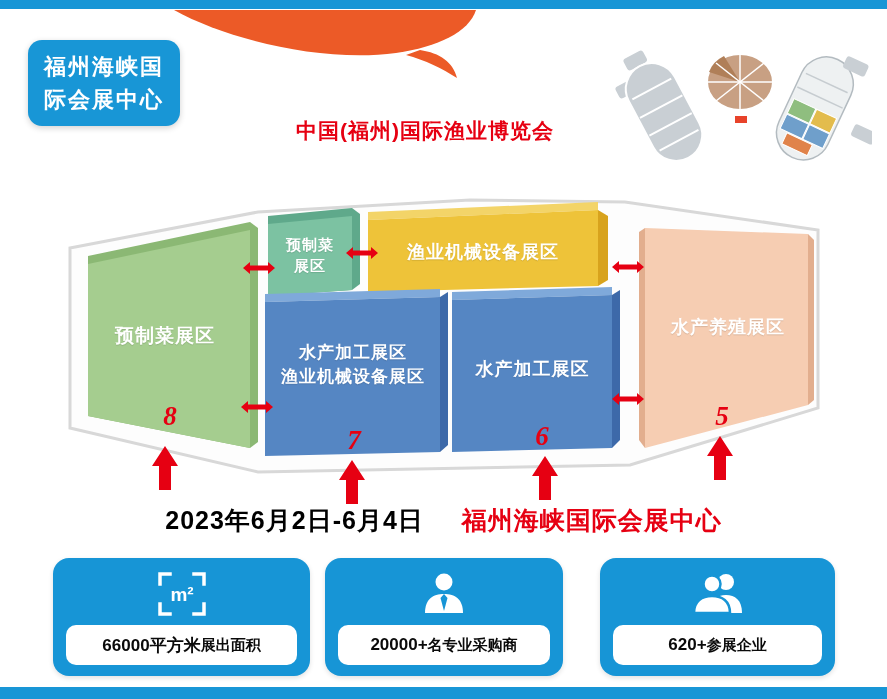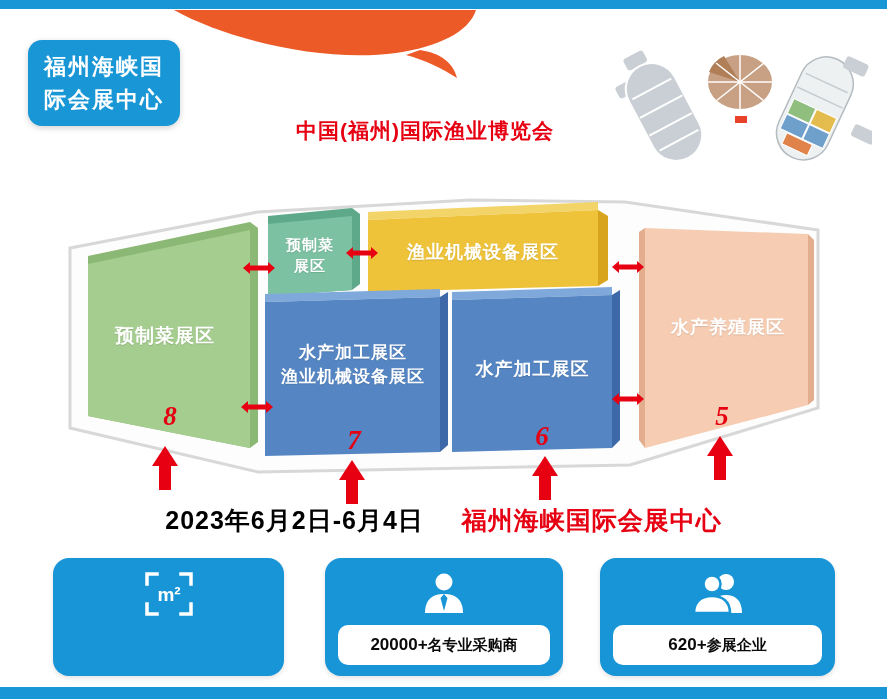--- a/index.html
+++ b/index.html
@@ -40,21 +40,21 @@
   .n8 { left:154px; top:401px; } .n7 { left:338px; top:425px; }
   .n6 { left:526px; top:421px; } .n5 { left:706px; top:401px; }
 
   .schedule { position:absolute; top:504px; left:0; width:887px; text-align:center;
               font-size:25px; font-weight:bold; letter-spacing:1px; }
   .schedule .dates { color:#000000; }
   .schedule .venue { color:#e60012; margin-left:30px; }
 
   .stat-card { position:absolute; top:558px; height:118px; background:#1795d6;
                border-radius:16px; box-shadow:0 2px 5px rgba(0,0,0,.12); }
-  .card-1 { left:53px;  width:231px; }
+  .card-1 { left:53px;  width:257px; }
   .card-2 { left:325px; width:238px; }
   .card-3 { left:600px; width:235px; }
   .stat-icon { height:62px; display:flex; align-items:center; justify-content:center; padding-top:10px; }
   .stat-pill { position:absolute; left:13px; right:13px; bottom:11px; height:40px;
                background:#fff; border-radius:10px; color:#0a0a0a;
                display:flex; align-items:center; justify-content:center; white-space:nowrap; }
   .stat-pill .v { font-size:17px; font-weight:bold; }
   .stat-pill .l { font-size:15px; font-weight:600; }
 </style>
 </head>
@@ -191,20 +191,24 @@
     <span class="venue">福州海峡国际会展中心</span>
   </div>
 
   <div class="stat-card card-1">
     <div class="stat-icon">
       <svg width="52" height="48" viewBox="0 0 52 48">
         <path d="M4,14 L4,4 L14,4 M38,4 L48,4 L48,14 M48,34 L48,44 L38,44 M14,44 L4,44 L4,34" fill="none" stroke="#fff" stroke-width="3.5" stroke-linecap="square"></path>
         <text x="26" y="31" text-anchor="middle" fill="#fff" font-size="19" font-weight="bold" font-family="Liberation Sans, sans-serif">m²</text>
       </svg>
     </div>
+    <div class="stat-pill">
+      <span class="v">66000平方米</span>
+      <span class="l">展出面积</span>
+    </div>
   </div>
 
   <div class="stat-card card-2">
     <div class="stat-icon">
       <svg width="48" height="46" viewBox="0 0 48 46">
         <circle cx="24" cy="11" r="8.5" fill="#fff"></circle>
         <path d="M5,42 C5,28 13,23 24,23 C35,23 43,28 43,42 Z" fill="#fff"></path>
         <polygon points="24,23 20.5,27 24,40 27.5,27" fill="#1795d6"></polygon>
       </svg>
     </div>

